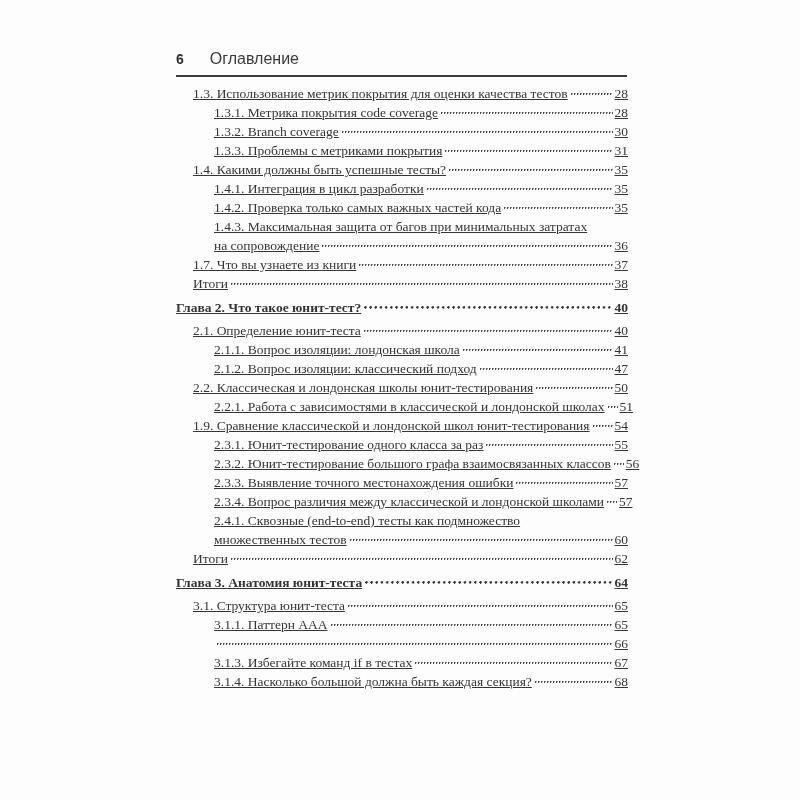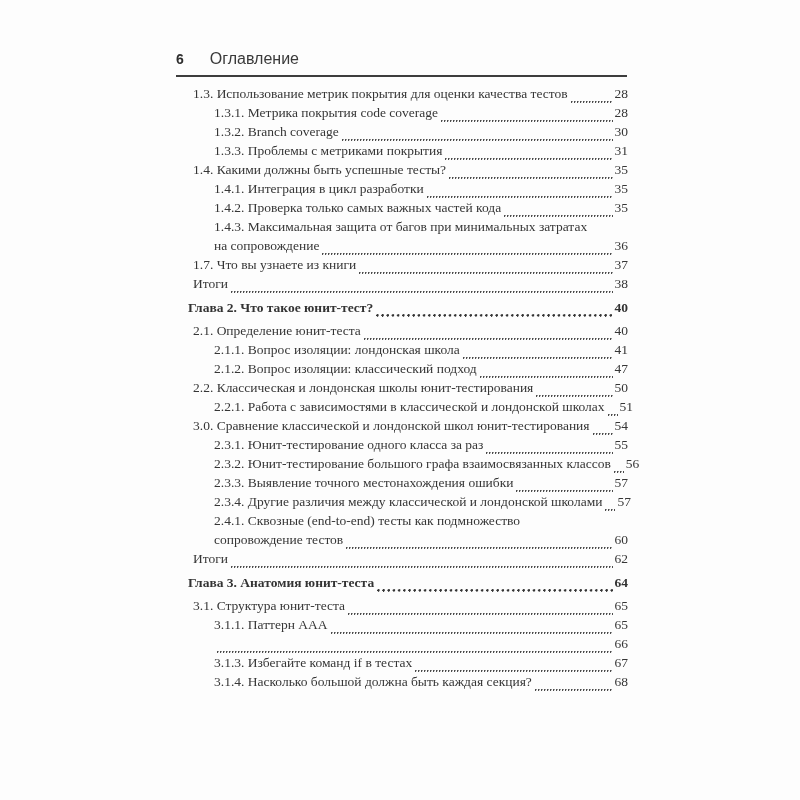--- a/index.html
+++ b/index.html
@@ -42,43 +42,43 @@
   
   .toc {
     position: absolute;
     left: 176px;
     top: 84px;
     width: 452px;
     font-size: 13.5px;
   }
   .row {
     display: flex;
-    align-items: flex-end;
+    align-items: center;
     line-height: 19px;
     white-space: nowrap;
+    text-decoration: underline;
   }
   .row .text { flex: 0 0 auto; }
   .leader {
     flex: 1 1 auto;
     min-width: 10px;
     height: 2px;
     margin: 0 2px 0 3px;
     background-repeat: repeat-x;
     background-position: left bottom;
     background-image: radial-gradient(circle at 0.8px 0.9px, #4c4c4c 0.7px, transparent 0.95px);
     background-size: 3px 2px;
   }
   .page-num { flex: 0 0 auto; }
 
   .lvl-chapter {
     font-weight: 700;
     color: #333333;
     margin-top: 5px;
     margin-bottom: 4px;
-    margin-left: 12px;
   }
   .lvl-chapter .leader {
     height: 3px;
     background-image: radial-gradient(circle at 1.4px 1.4px, #343434 1.1px, transparent 1.4px);
     background-size: 5.2px 3px;
   }
   .lvl-section, .lvl-summary { padding-left: 17px; }
   .lvl-subsection { padding-left: 38px; }
   .row.wrap-first { padding-right: 24px; }
 </style>
@@ -168,49 +168,49 @@
       <span class="text">2.2. Классическая и лондонская школы юнит-тестирования</span>
       <span class="leader"></span>
       <span class="page-num">50</span>
     </div>
     <div class="row lvl-subsection">
       <span class="text">2.2.1. Работа с зависимостями в классической и лондонской школах</span>
       <span class="leader"></span>
       <span class="page-num">51</span>
     </div>
     <div class="row lvl-section">
-      <span class="text">3.0. Сравнение классической и лондонской школ юнит-тестирования</span>
+      <span class="text">1.9. Сравнение классической и лондонской школ юнит-тестирования</span>
       <span class="leader"></span>
       <span class="page-num">54</span>
     </div>
     <div class="row lvl-subsection">
       <span class="text">2.3.1. Юнит-тестирование одного класса за раз</span>
       <span class="leader"></span>
       <span class="page-num">55</span>
     </div>
     <div class="row lvl-subsection">
       <span class="text">2.3.2. Юнит-тестирование большого графа взаимосвязанных классов</span>
       <span class="leader"></span>
       <span class="page-num">56</span>
     </div>
     <div class="row lvl-subsection">
       <span class="text">2.3.3. Выявление точного местонахождения ошибки</span>
       <span class="leader"></span>
       <span class="page-num">57</span>
     </div>
     <div class="row lvl-subsection">
-      <span class="text">2.3.4. Другие различия между классической и лондонской школами</span>
+      <span class="text">2.3.4. Вопрос различия между классической и лондонской школами</span>
       <span class="leader"></span>
       <span class="page-num">57</span>
     </div>
     <div class="row lvl-subsection wrap-first">
       <span class="text">2.4.1. Сквозные (end-to-end) тесты как подмножество</span>
     </div>
     <div class="row lvl-subsection wrap-cont">
-      <span class="text">сопровождение тестов</span>
+      <span class="text">множественных тестов</span>
       <span class="leader"></span>
       <span class="page-num">60</span>
     </div>
     <div class="row lvl-summary">
       <span class="text">Итоги</span>
       <span class="leader"></span>
       <span class="page-num">62</span>
     </div>
     <div class="row lvl-chapter">
       <span class="text">Глава 3. Анатомия юнит-теста</span>

